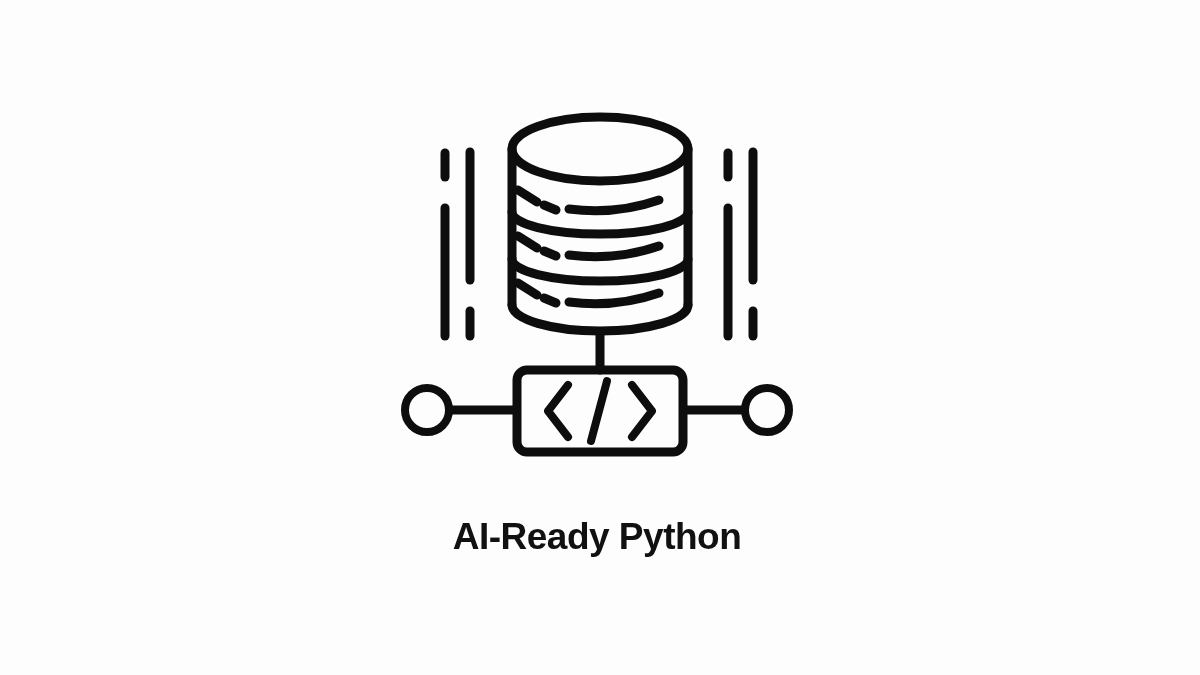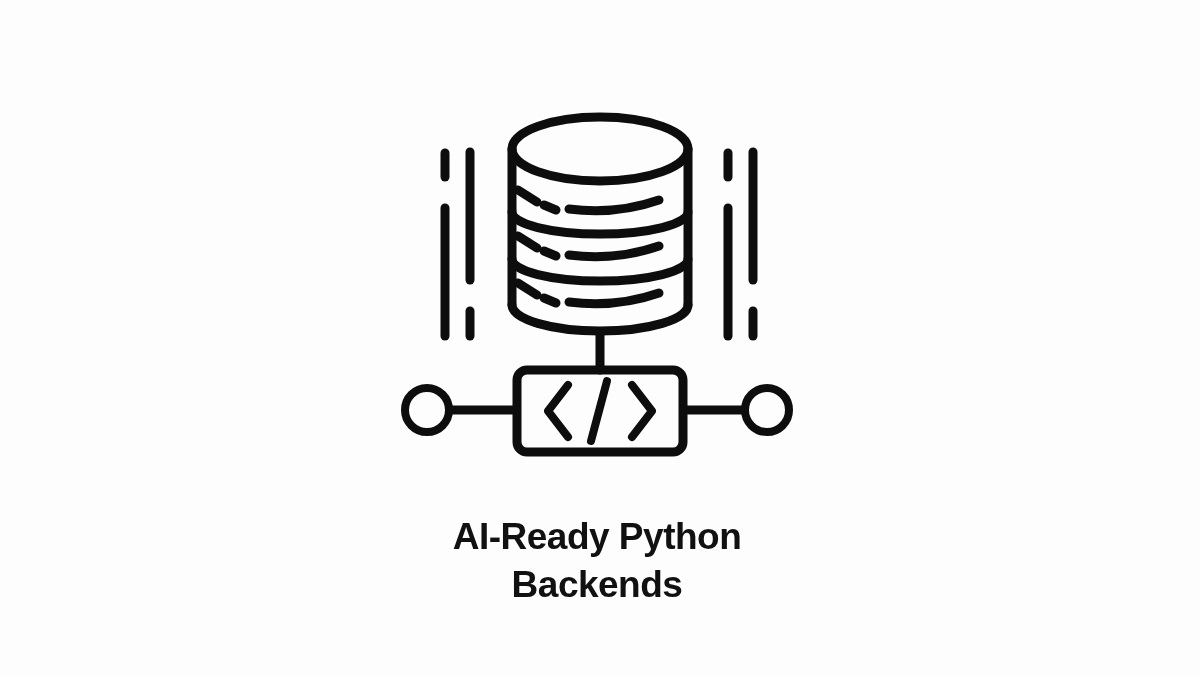--- a/index.html
+++ b/index.html
@@ -107,16 +107,15 @@
     </g>
 
     <g>
       <circle cx="377" cy="310" r="22" stroke-width="8"></circle>
       <path d="M296,310 L353,310" stroke-width="9"></path>
     </g>
   </svg>
 
   <div class="caption">
     <div>AI-Ready Python</div>
-    <div>Backends</div>
   </div>
 
 </div>
 
 </body></html>

